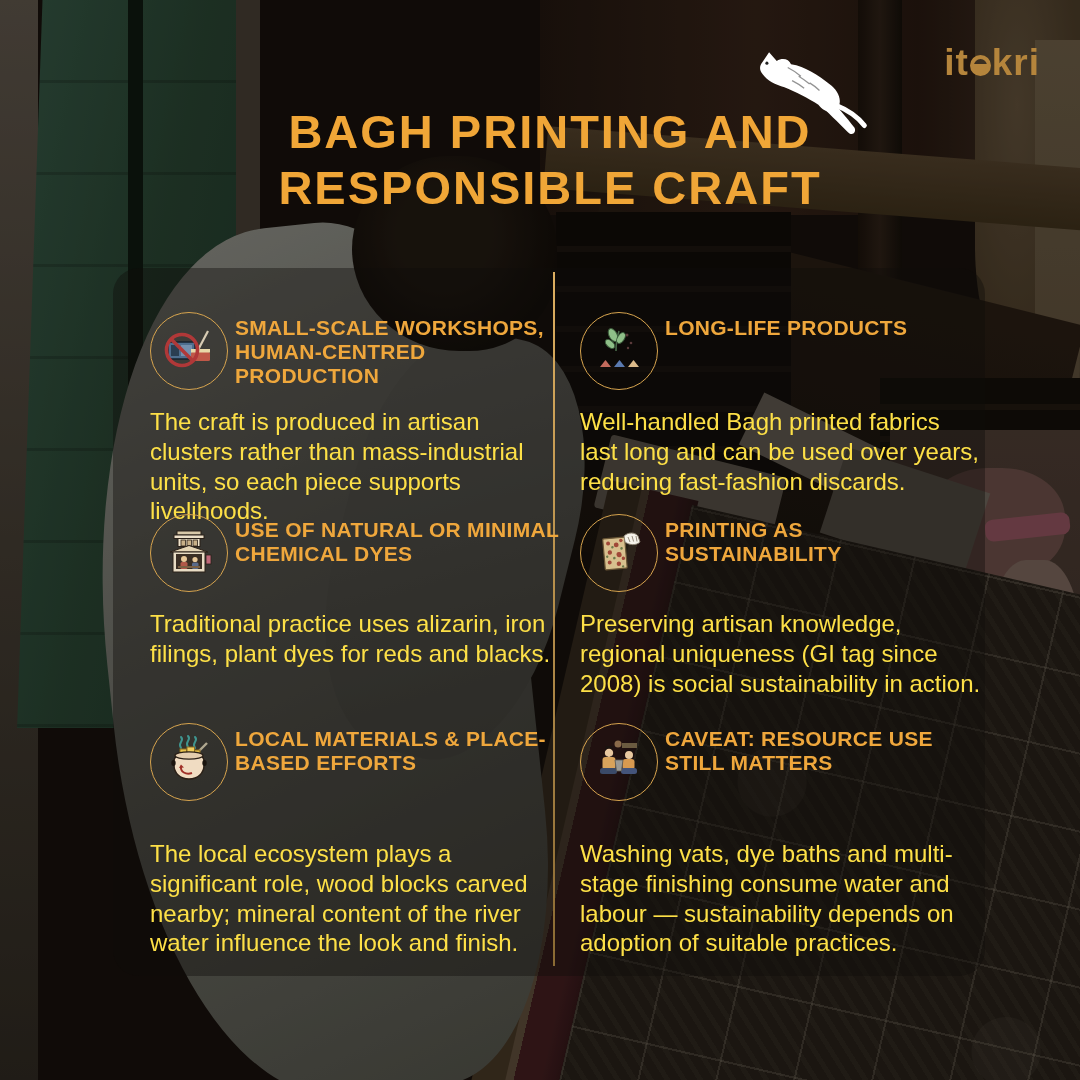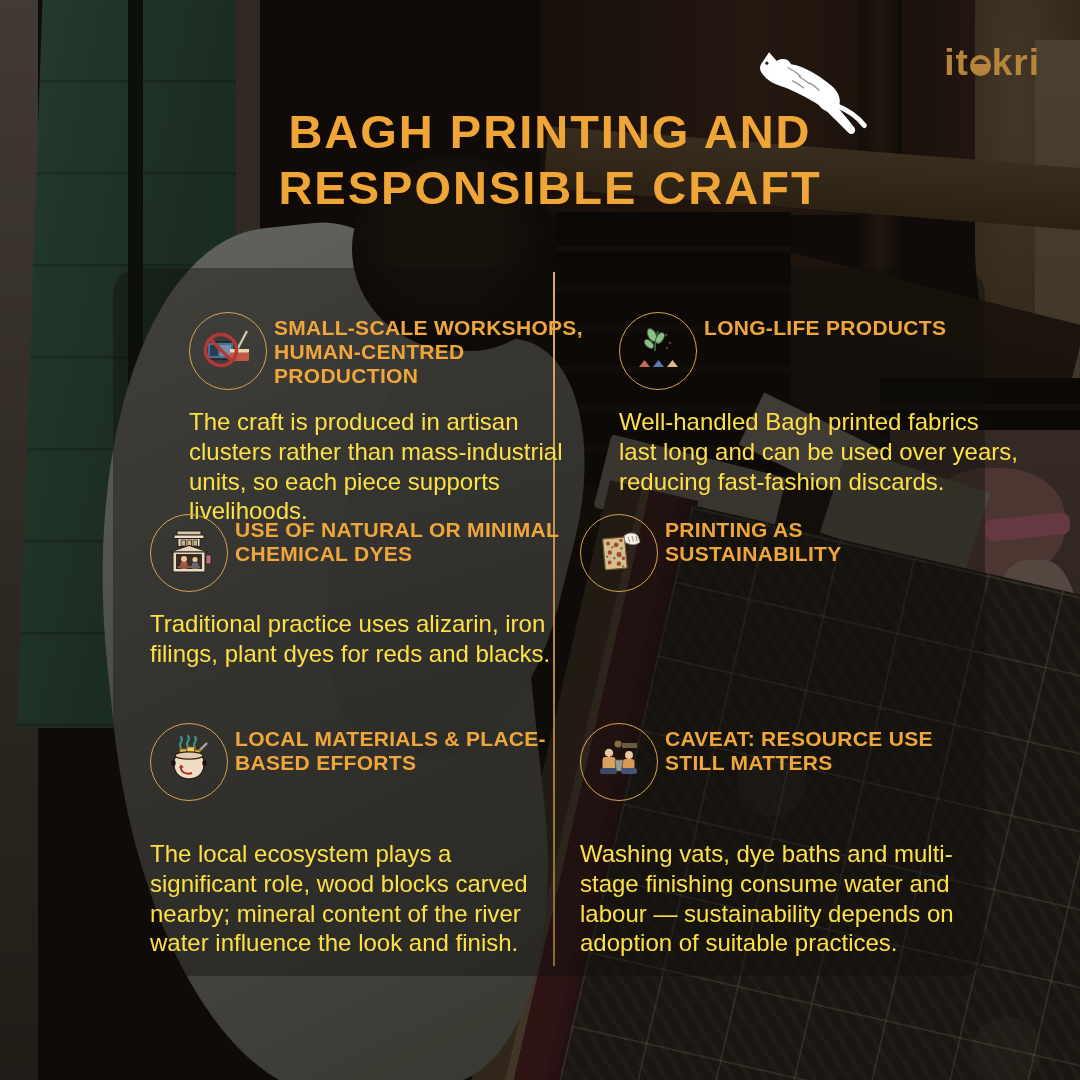--- a/index.html
+++ b/index.html
@@ -74,21 +74,21 @@
   .logo{position:absolute;right:40px;top:42px;z-index:6;color:#B5853C;font-size:37px;font-weight:700;
      letter-spacing:1px;display:flex;align-items:center;margin-left:16px;}
   .logo .o{display:inline-block;width:21px;height:21px;border:4px solid #B5853C;border-radius:50%;
      margin:4px 1px 0;background:linear-gradient(180deg,transparent 42%,#B5853C 42%);}
   .title{position:absolute;left:0;top:94px;width:1080px;margin:10px;text-align:center;z-index:4;
      color:#F0A637;font-size:47px;font-weight:800;letter-spacing:2px;line-height:1.2;}
   .animal{position:absolute;left:748px;top:50px;z-index:5;}
 
   .section{position:absolute;width:412px;z-index:8;}
   .sec-left{left:150px;}  .sec-right{left:580px;}
-  .row1{top:312px;margin-left:39px;} .row2{top:514px;} .row3{top:723px;}
+  .row1{top:312px;} .row2{top:514px;} .row3{top:723px;}
   .sec-head{display:flex;align-items:flex-start;gap:7px;}
   .icon-circle{flex:0 0 auto;width:78px;height:78px;border:1.5px solid #D7A44E;border-radius:50%;
      display:flex;align-items:center;justify-content:center;}
   .sec-heading{margin-top:4px;color:#EFA73C;font-size:21px;font-weight:700;
      letter-spacing:.3px;line-height:1.15;}
   .sec-body{margin-top:17px;width:402px;color:#fde047;font-size:24px;line-height:1.24;}
   .row3 .sec-body{margin-top:38px;}
 </style>
 </head>
 <body>
@@ -258,20 +258,21 @@
           <path d="M33,11 C37,7 44,7 47,11 L49,17 C45,21 38,20 34,17 Z" fill="#f5f2ea" stroke="#8a8070" stroke-width="1"></path>
           <path d="M37,12 l2,5 M41,11 l1.6,5.5 M45,11 l1,5.5" stroke="#8a8070" stroke-width=".9" fill="none"></path>
         </svg>
       </div>
       <div class="sec-heading">
         <div>PRINTING AS</div>
         <div>SUSTAINABILITY</div>
         <div></div>
       </div>
     </div>
+    <div class="sec-body">Preserving artisan knowledge, regional uniqueness (GI tag since 2008) is social sustainability in action.</div>
   </div>
 
   <div class="section sec-left row3">
     <div class="sec-head">
       <div class="icon-circle">
         <svg width="56" height="56" viewBox="0 0 56 56">
           <g stroke="#3f9690" stroke-width="2" fill="none" stroke-linecap="round">
             <path d="M20,14 q-2,-3 0,-6 q2,-3 0,-5"></path>
             <path d="M27,13 q-2,-3 0,-6 q2,-3 0,-5"></path>
             <path d="M34,14 q-2,-3 0,-6 q2,-3 0,-5"></path>

